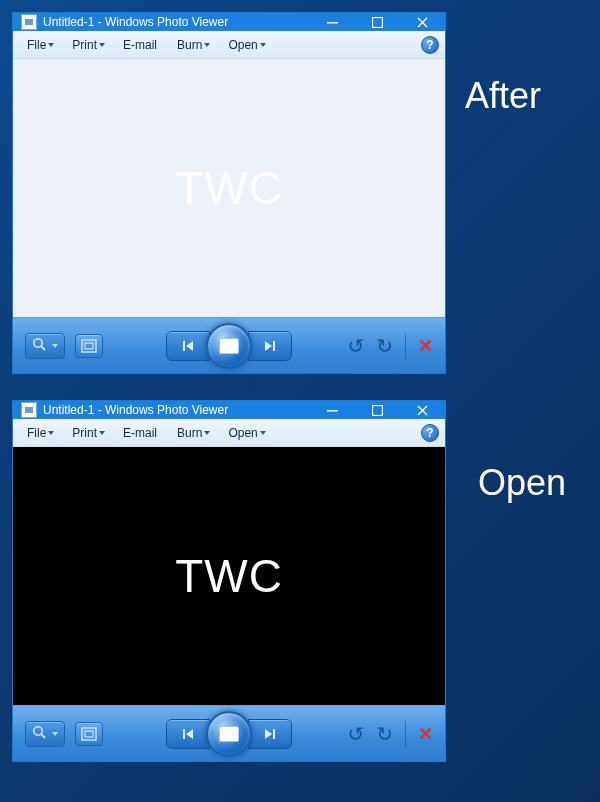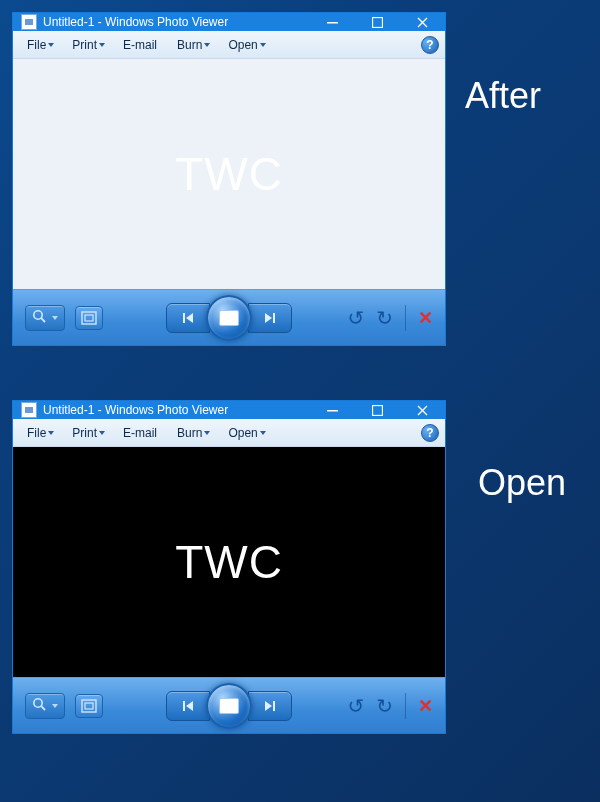--- a/index.html
+++ b/index.html
@@ -94,21 +94,21 @@
     color: #fff;
     font-size: 12px;
     font-weight: bold;
     display: flex;
     align-items: center;
     justify-content: center;
     border: 1px solid #1a5aa8;
     cursor: pointer;
   }
   .canvas {
-    height: 230px;
+    height: 258px;
     display: flex;
     align-items: center;
     justify-content: center;
     font-size: 46px;
     font-weight: 300;
     letter-spacing: 1px;
   }
   .canvas.light { background: #edf2f8; color: #ffffff; }
   .canvas.dark { background: #000000; color: #ffffff; }
   .toolbar {

